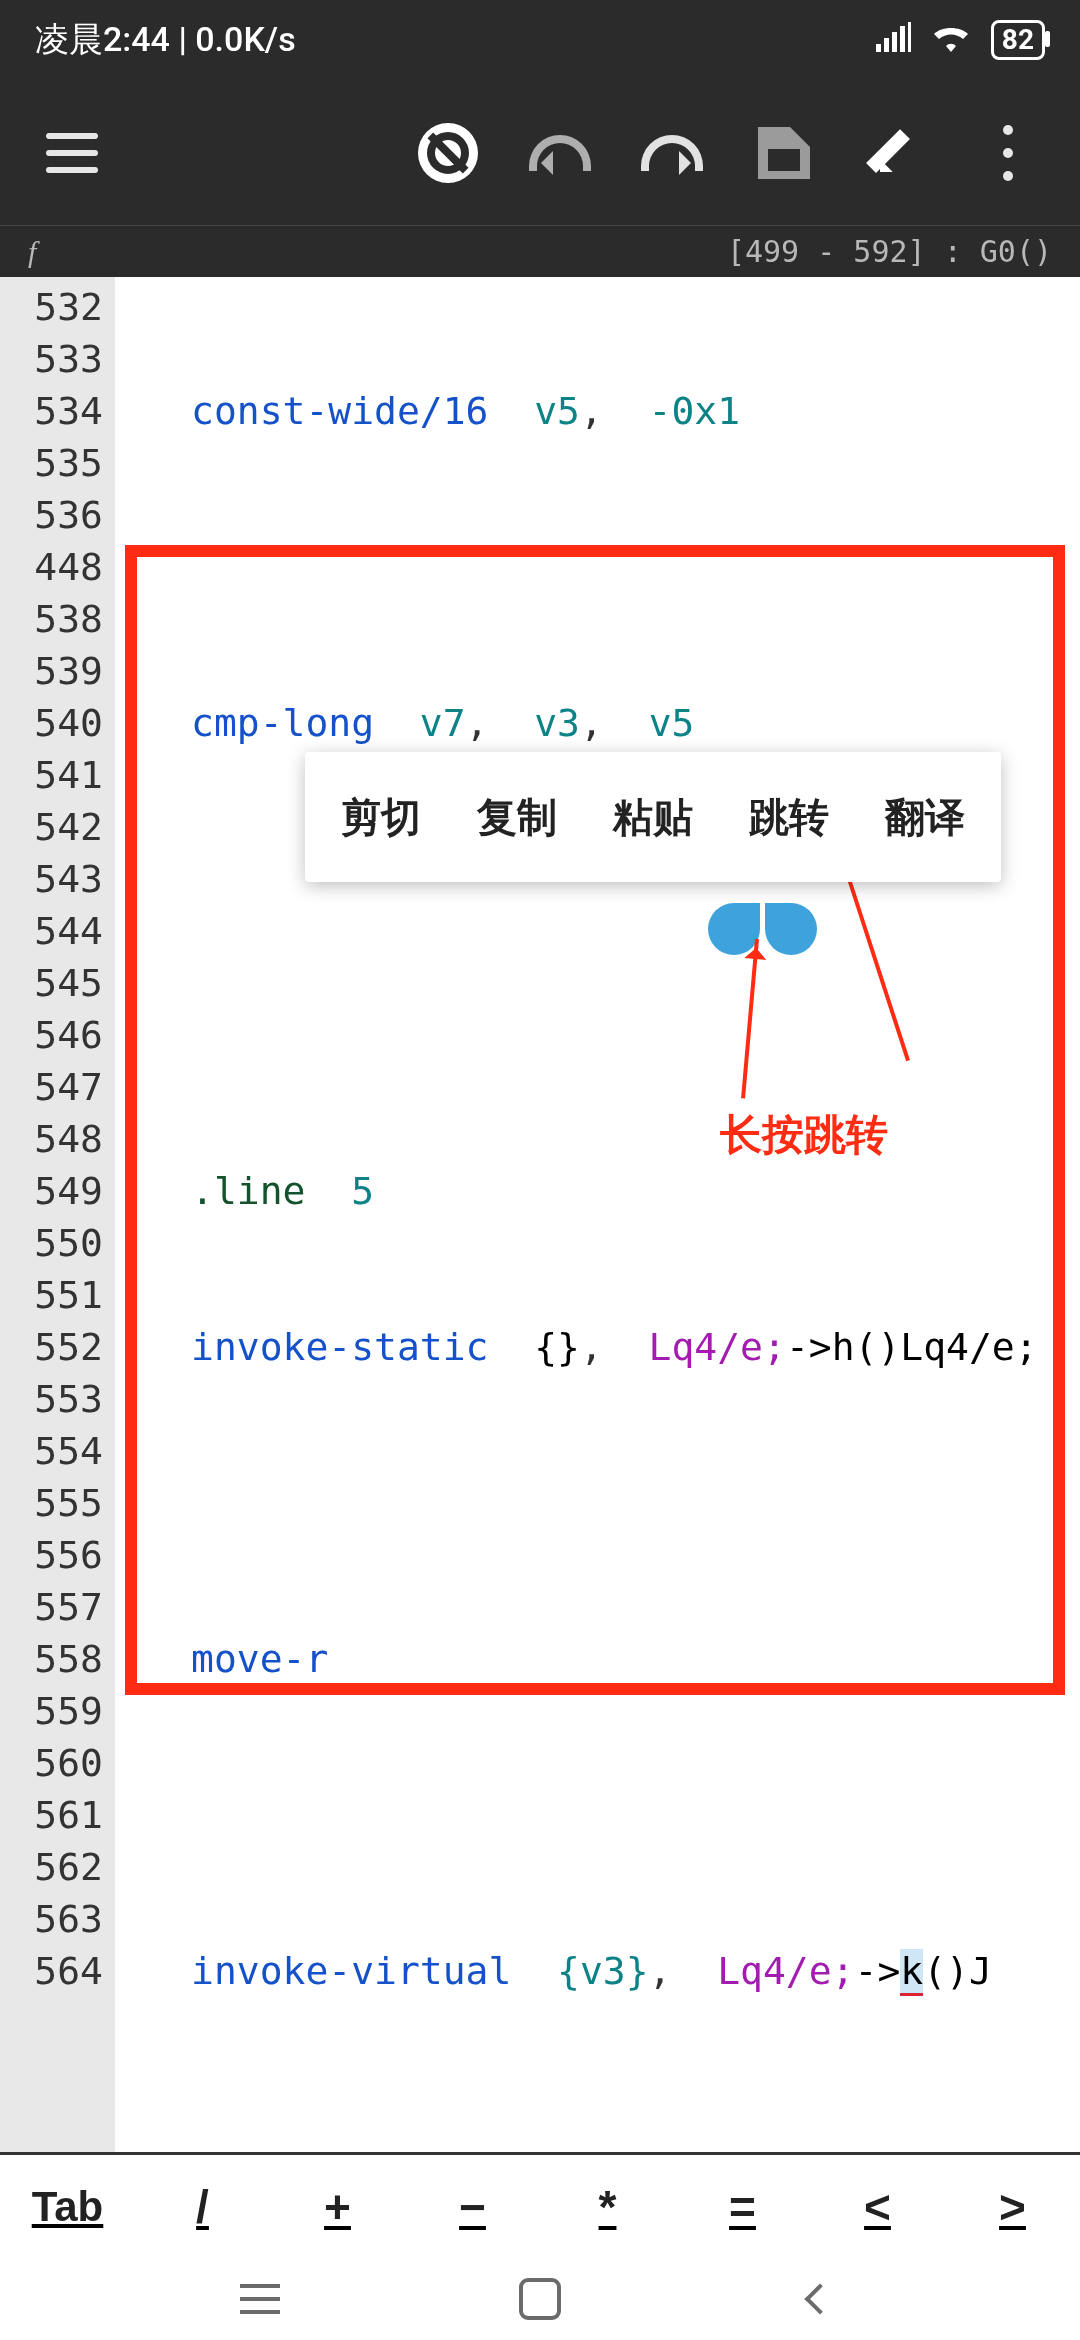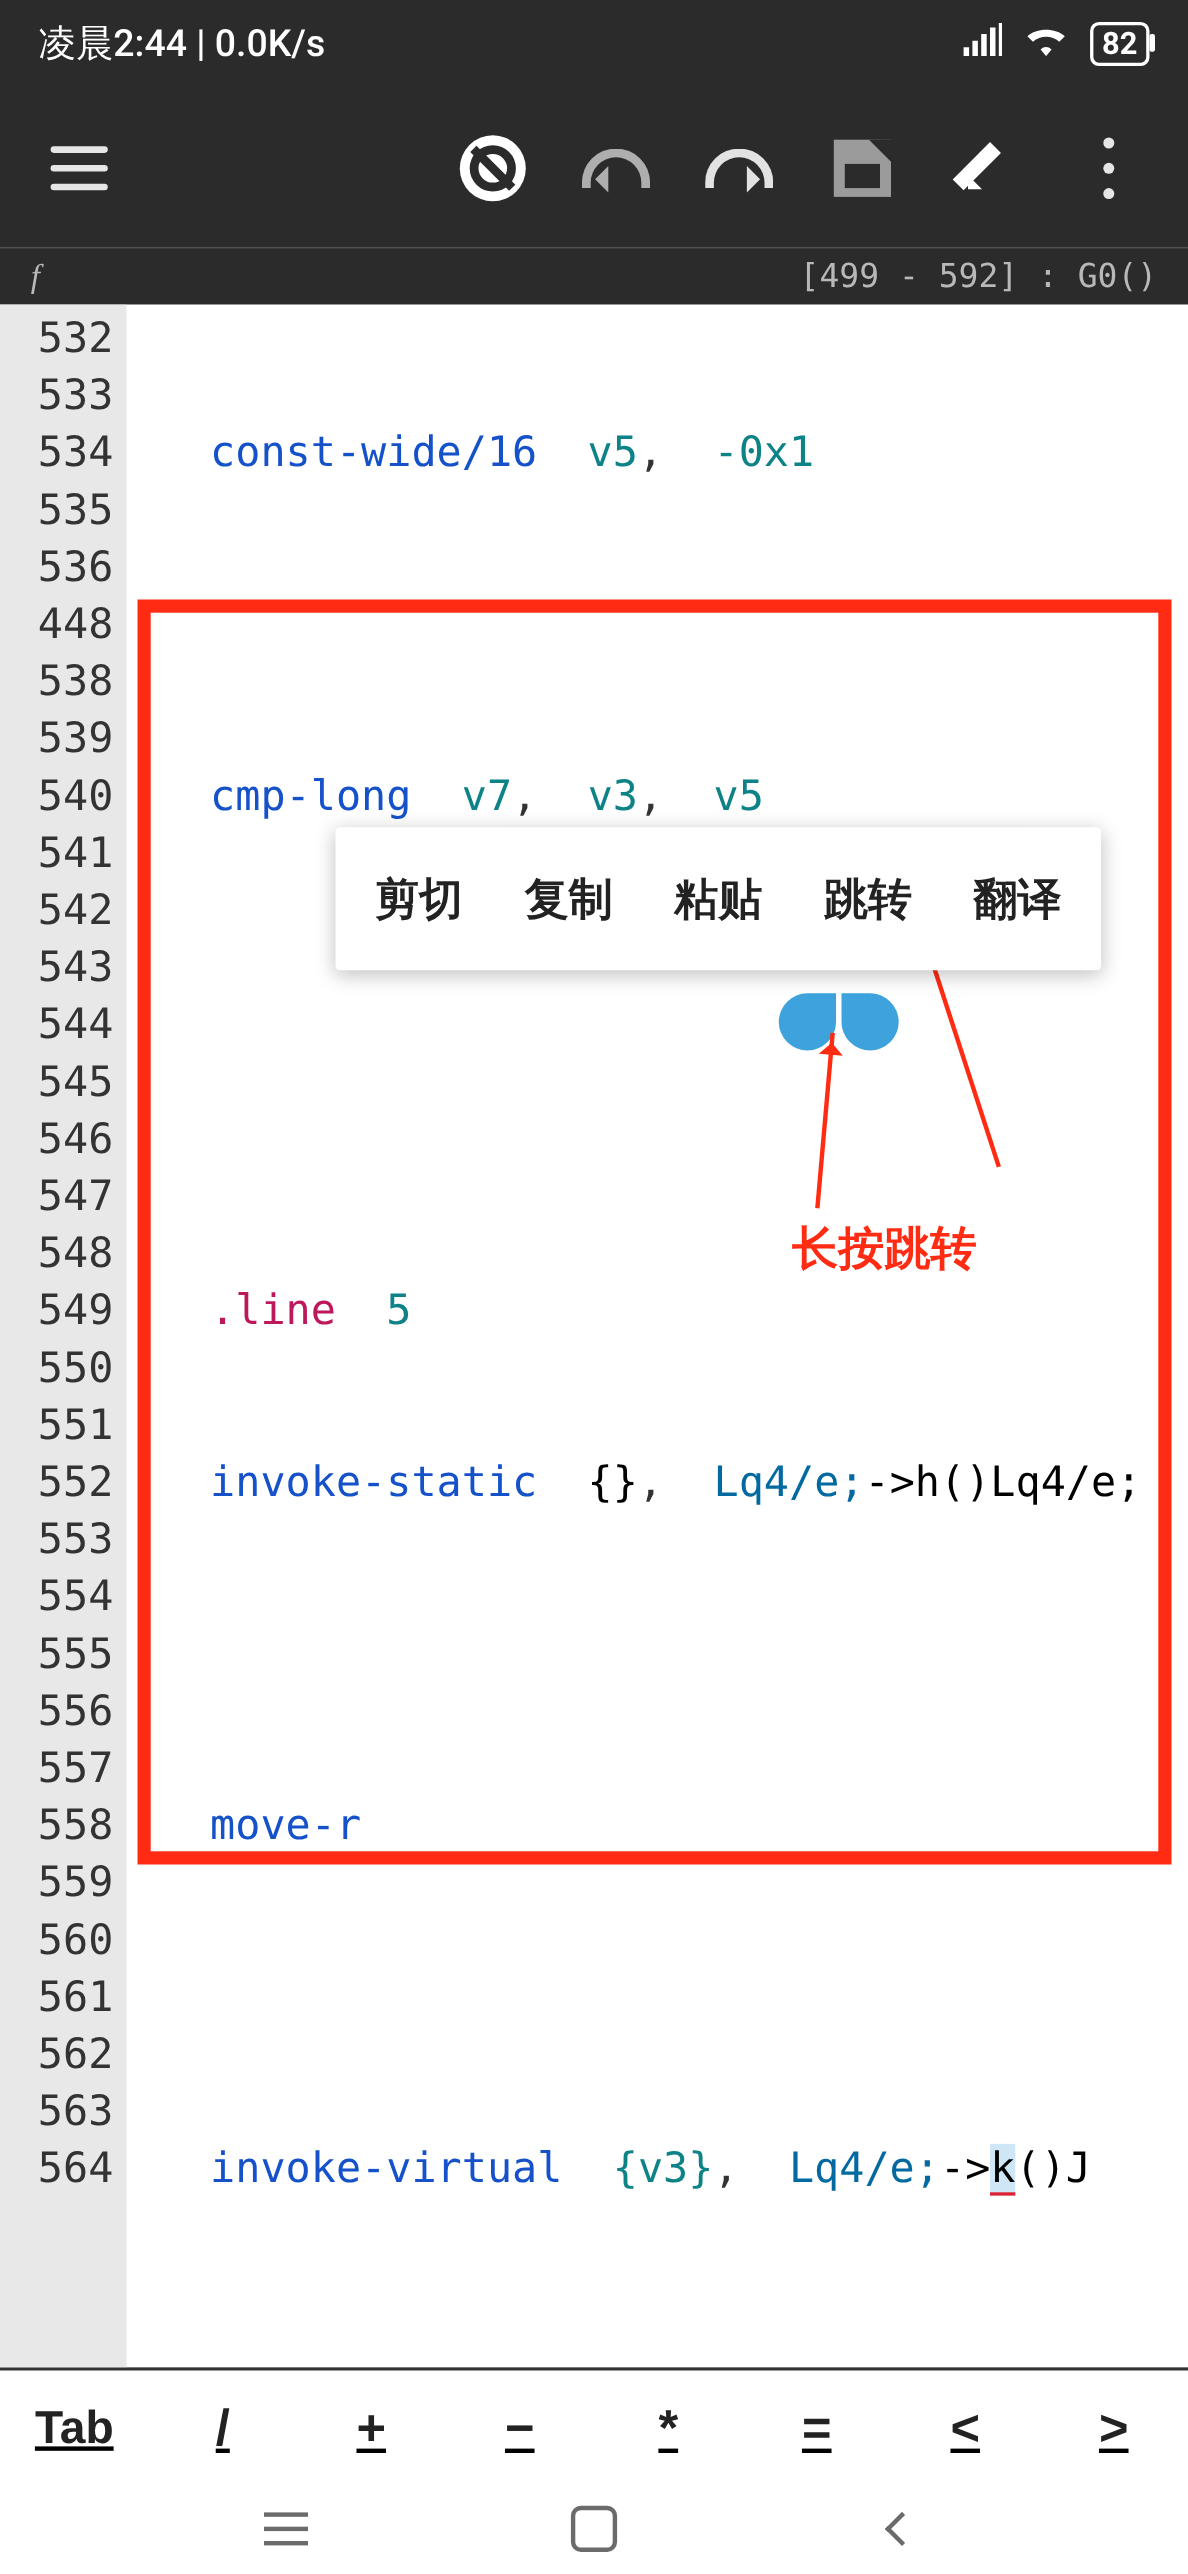--- a/index.html
+++ b/index.html
@@ -40,23 +40,23 @@
   .info-left { font-style: italic; font-family: serif; color:#b8b8b8; }
 
   
   .code-area { height: 1875px; display:flex; position:relative; background:#fff; }
   .gutter { width: 115px; background:#e8e8e8; text-align:right; padding-right:12px; font-family: monospace; font-size:38px; color:#333; line-height:52px; padding-top:4px; }
   .code-body { flex:1; font-family: monospace; font-size:38px; line-height:52px; padding-top:4px; white-space:pre; overflow:hidden; padding-left:8px; position:relative; }
   .line { height:52px; }
   .ind1 { padding-left: 68px; }
 
   .blue { color:#1551c9; }
-  .olive { color:#0369a1; }
+  .olive { color:#a21caf; }
   .teal { color:#0d8388; }
-  .darkred{ color:#be185d; }
+  .darkred{ color:#14532d; }
   .purple { color:#7524a8; }
   .comma { color:#333; }
 
   .sel { background:#cfe6f6; }
   .sel-underline { border-bottom:3px solid #d23; }
 
   .sel-handle { position:absolute; width:52px; height:52px; background:#3ea3dd; border-radius:26px 0 26px 26px; }
   .sel-handle.right { border-radius:0 26px 26px 26px; }
 
   

